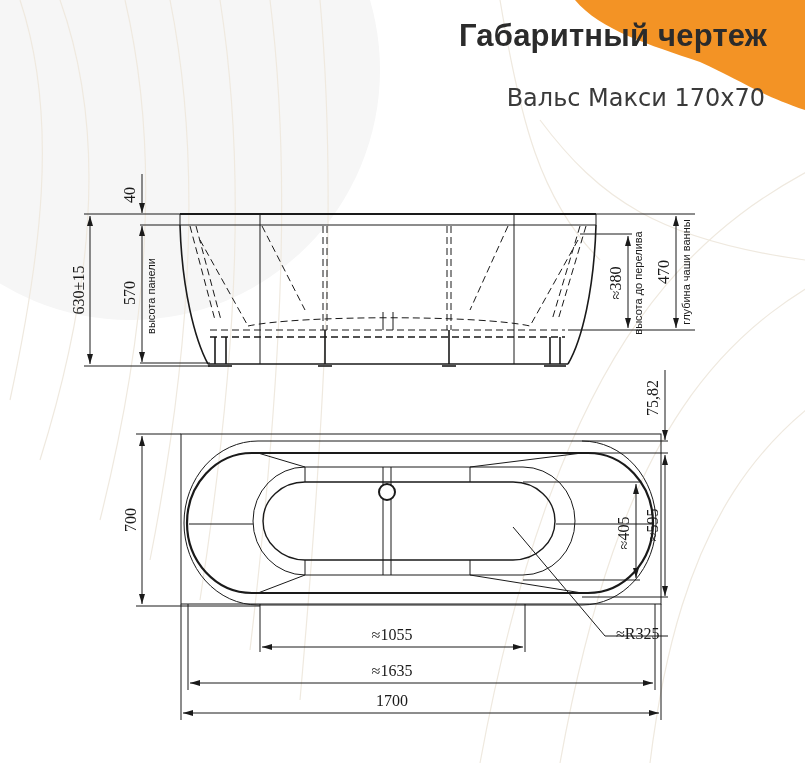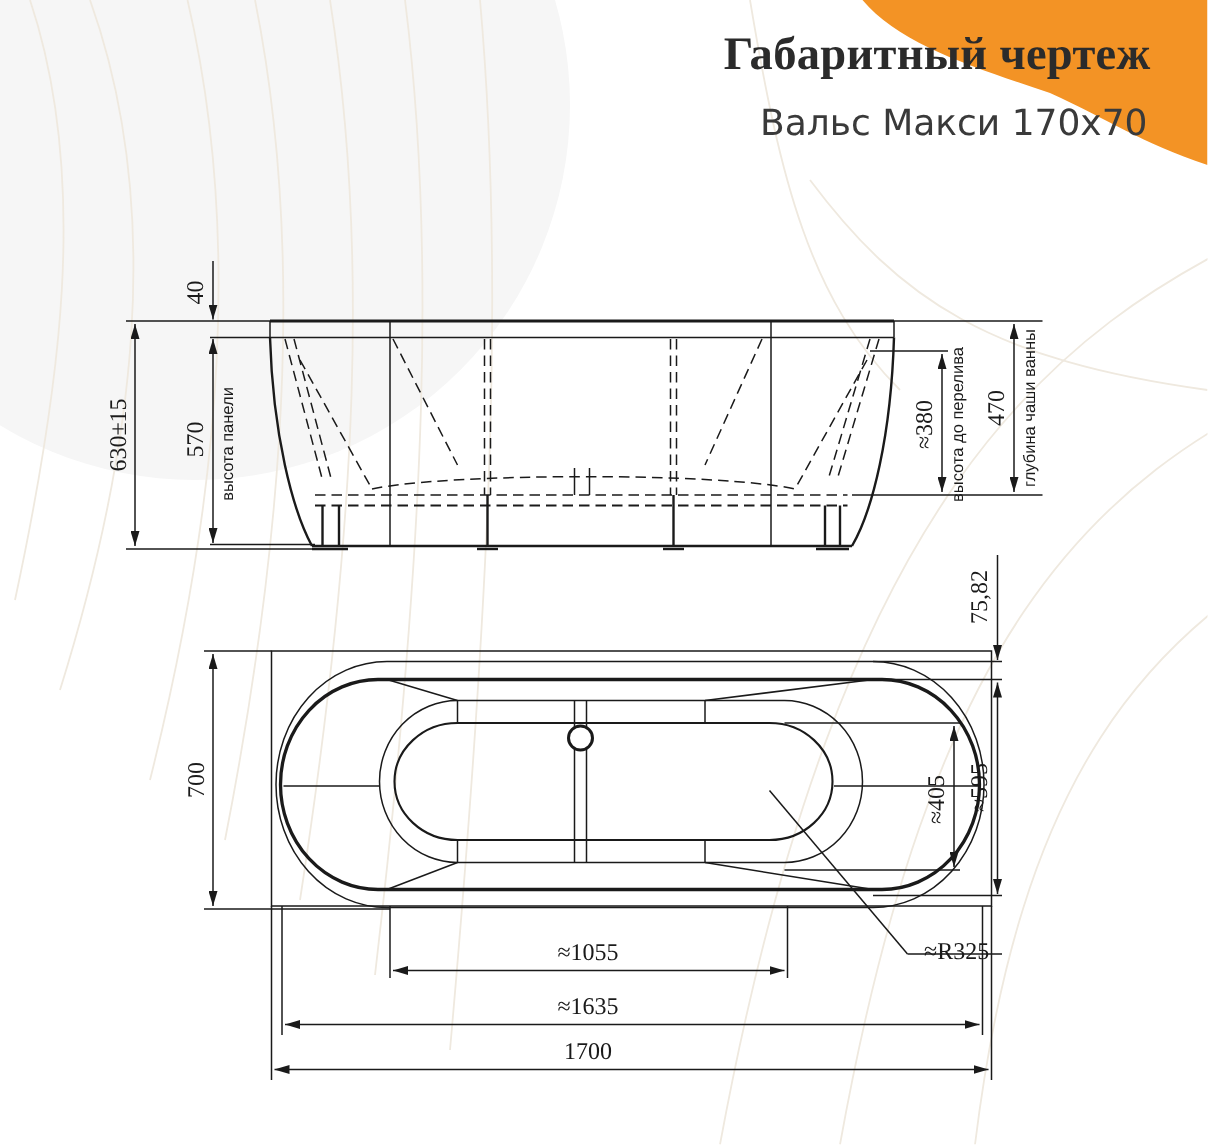--- a/index.html
+++ b/index.html
@@ -1,19 +1,19 @@
 <!DOCTYPE html>
 <html><head>
 <meta charset="utf-8">
 <style>
   html, body { margin:0; padding:0; }
   body { width:805px; height:763px; background:#ffffff; position:relative; overflow:hidden; font-family:"Liberation Sans", sans-serif; }
   .bg { position:absolute; left:0; top:0; width:805px; height:763px; }
-  .title { position:absolute; right:38px; top:18px; font-family:Liberation Serif, serif; font-weight:bold; font-size:31px; color:#2b2b2b; letter-spacing:0.2px; white-space:nowrap; }
-  .subtitle { position:absolute; right:40px; top:68px; font-family:"DejaVu Sans", sans-serif; font-weight:normal; font-size:24px; color:#3a3a3a; white-space:nowrap; }
+  .title { position:absolute; right:38px; top:18px; font-family:Liberation Sans, sans-serif; font-weight:bold; font-size:31px; color:#2b2b2b; letter-spacing:0.2px; white-space:nowrap; }
+  .subtitle { position:absolute; right:40px; top:84px; font-family:"DejaVu Sans", sans-serif; font-weight:normal; font-size:24px; color:#3a3a3a; white-space:nowrap; }
   svg text { font-family:"Liberation Serif", serif; fill:#1a1a1a; }
   .dim { font-size:16px; }
   .small { font-family:"Liberation Sans", sans-serif; font-size:11px; }
 </style>
 </head>
 <body>
 
 <svg class="bg" width="805" height="763" viewBox="0 0 805 763">
   <circle cx="130" cy="70" r="250" fill="#f6f6f6"></circle>
   <g fill="none" stroke="#efe9df" stroke-width="1.2">

